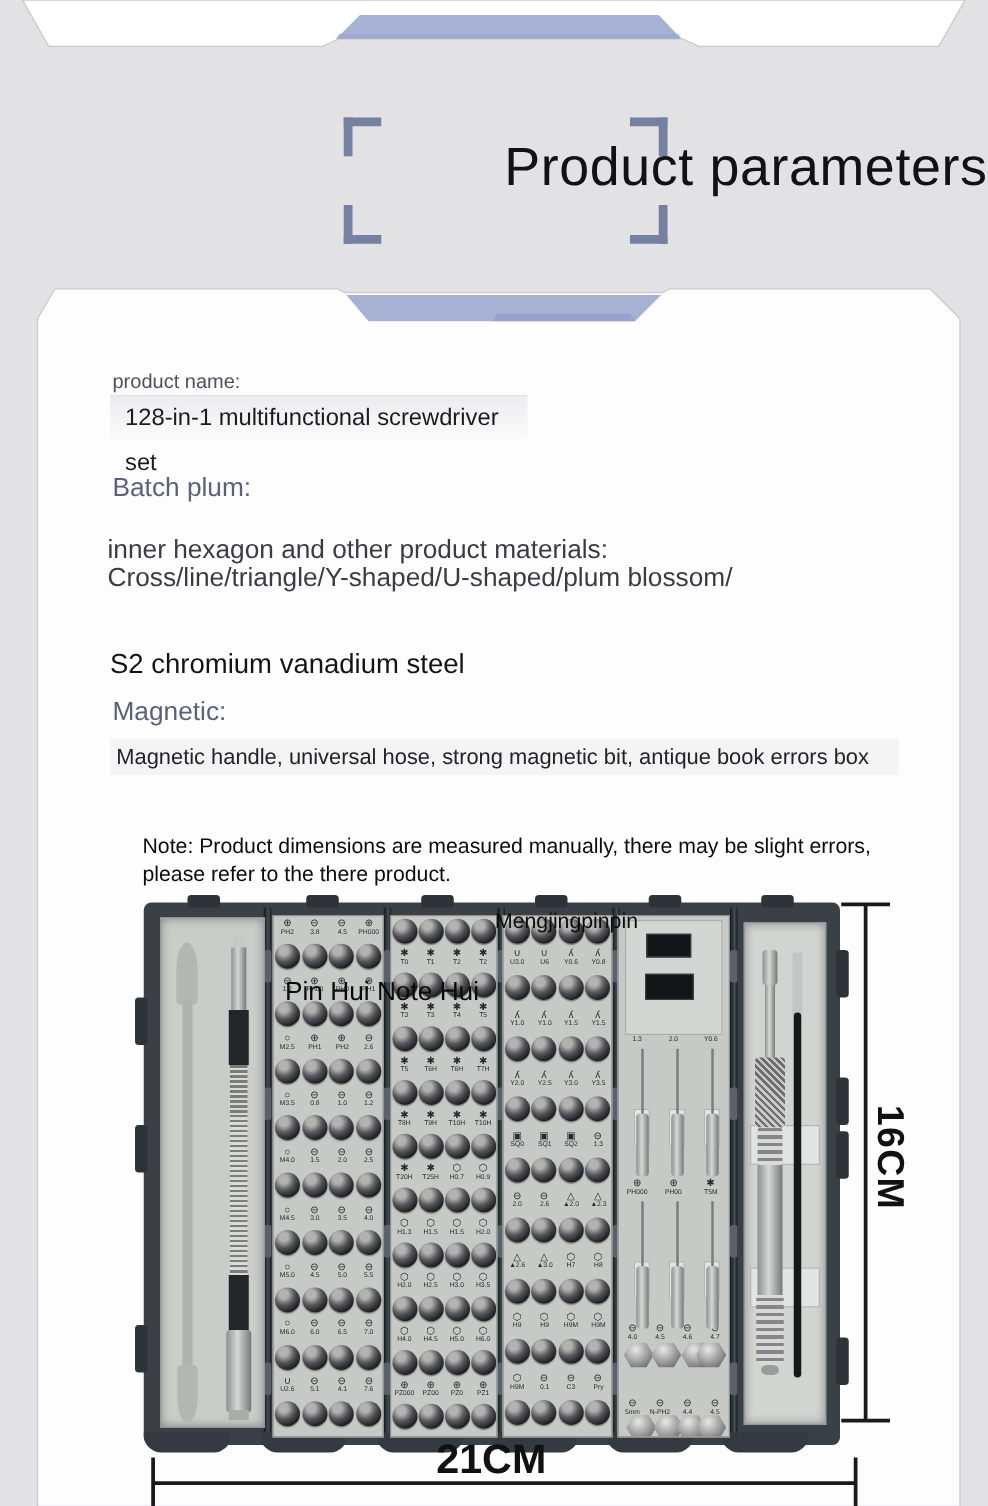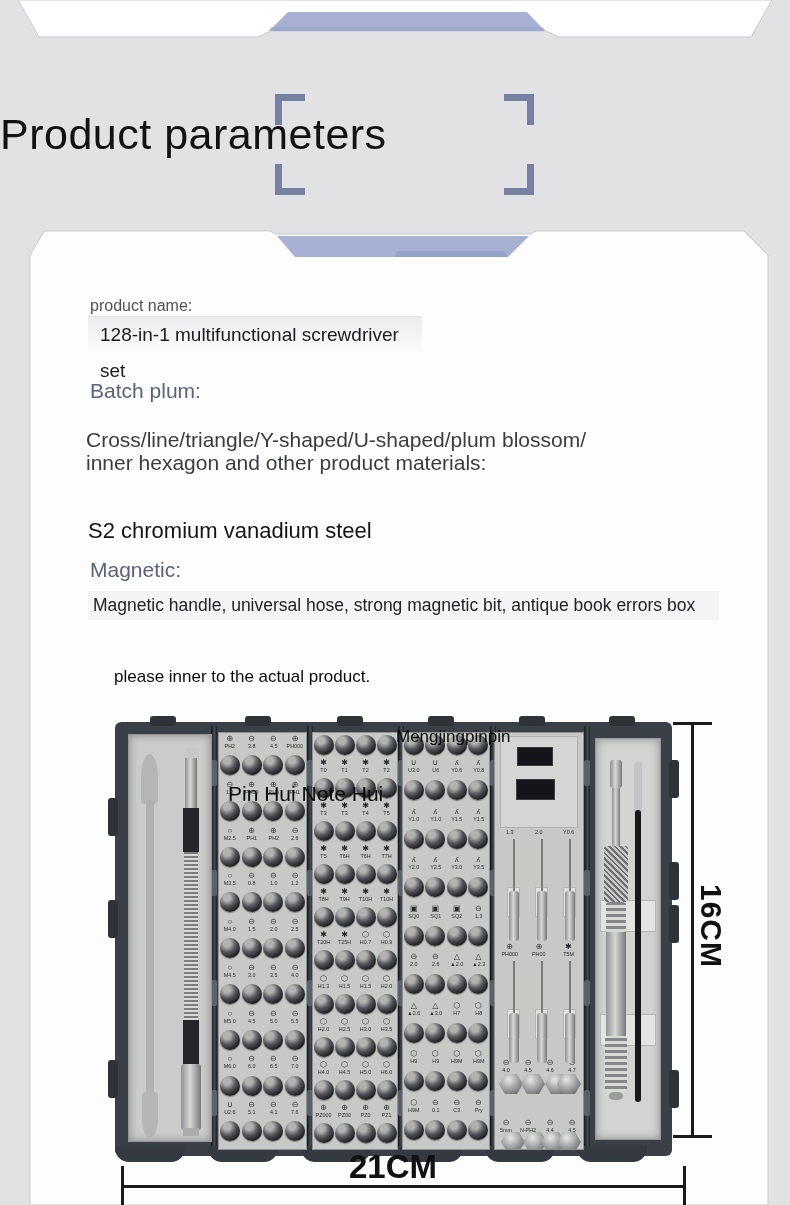--- a/index.html
+++ b/index.html
@@ -2,21 +2,21 @@
 <html><head>
 <meta charset="utf-8">
 <style>
   html,body{margin:0;padding:0;}
   body{width:790px;height:1205px;position:relative;overflow:hidden;
        background:#e2e2e4;font-family:"Liberation Sans",sans-serif;}
   .abs{position:absolute;}
   svg{display:block;}
 
   
-  .page-title{left:0;top:110px;width:790px;text-align:left;
+  .page-title{left:0;top:110px;width:790px;text-align:right;
     font-size:43px;color:#121215;letter-spacing:.5px;font-weight:500;}
   .bracket{width:23px;height:24px;}
   .br-tl{left:275px;top:94px;border-left:7px solid #7680a0;border-top:7px solid #7680a0;}
   .br-tr{left:504px;top:94px;border-right:7px solid #7680a0;border-top:7px solid #7680a0;}
   .br-bl{left:275px;top:164px;border-left:7px solid #7680a0;border-bottom:7px solid #7680a0;}
   .br-br{left:504px;top:164px;border-right:7px solid #7680a0;border-bottom:7px solid #7680a0;}
 
   
   .lbl-small{font-size:16px;color:#50505c;}
   .lbl-slate{font-size:21px;color:#5a617b;}
@@ -82,32 +82,33 @@
   <polygon points="398,251 504,251 508,257 394,257" fill="#8e9bc5" opacity="0.7"></polygon>
 </svg>
 
 <div class="abs lbl-small" style="left:90px;top:297px">product name:</div>
 <div class="abs value-box">
   <span>128-in-1 multifunctional screwdriver set</span>
 </div>
 
 <div class="abs lbl-slate" style="left:90px;top:379px">Batch plum:</div>
 <div class="abs body-text" style="left:86px;top:429px">
+  <div>inner hexagon and other product materials:</div>
   <div>Cross/line/triangle/Y-shaped/U-shaped/plum blossom/</div>
-  <div>inner hexagon and other product materials:</div>
 </div>
 
 <div class="abs material" style="left:88px;top:518px">S2 chromium vanadium steel</div>
 
 <div class="abs lbl-slate" style="left:90px;top:558px">Magnetic:</div>
 <div class="abs features-band"></div>
 <div class="abs features-text">Magnetic handle, universal hose, strong magnetic bit, antique book errors box</div>
 
 <div class="abs note-text">
-  <div>please inner to the actual product.</div>
+  <div>Note: Product dimensions are measured manually, there may be slight errors,</div>
+  <div>please refer to the there product.</div>
 </div>
 
 <div class="abs case"></div>
 <div id="case-extras" class="abs" style="left:0;top:0">
     <div class="abs case-tab" style="left: 150px; top: 716px; width: 26px; height: 10px;"></div>
     <div class="abs case-tab" style="left: 245px; top: 716px; width: 26px; height: 10px;"></div>
     <div class="abs case-tab" style="left: 337px; top: 716px; width: 26px; height: 10px;"></div>
     <div class="abs case-tab" style="left: 428px; top: 716px; width: 26px; height: 10px;"></div>
     <div class="abs case-tab" style="left: 519px; top: 716px; width: 26px; height: 10px;"></div>
     <div class="abs case-tab" style="left: 609px; top: 716px; width: 26px; height: 10px;"></div>

